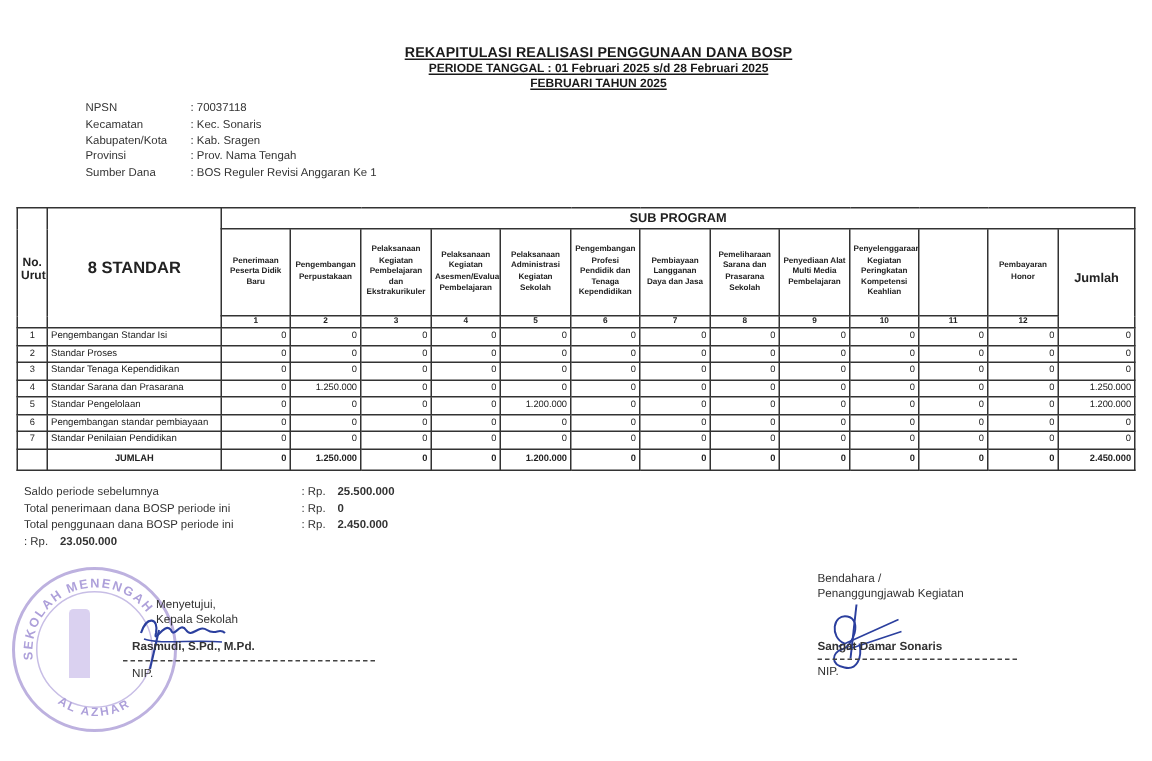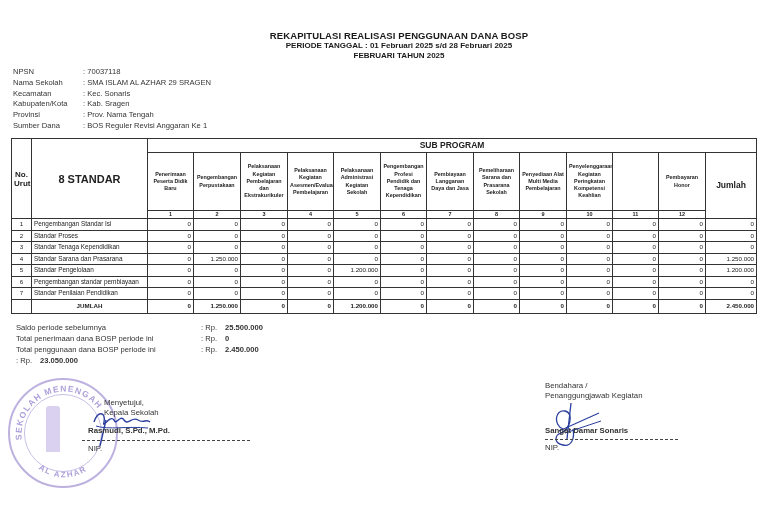--- a/index.html
+++ b/index.html
@@ -1,25 +1,25 @@
 <!DOCTYPE html>
 <html><head>
 <meta charset="utf-8">
 <style>
   * { box-sizing: border-box; margin: 0; padding: 0; }
   html, body { width: 768px; height: 507px; background: #ffffff; overflow: hidden; }
   body { position: relative; font-family: "Liberation Sans", sans-serif; color: #1a1a1a; }
 
-  .title-block { position: absolute; left: 0; top: 30px; width: 768px; text-align: center; }
+  .title-block { position: absolute; left: 0; top: 30px; width: 768px; text-align: center; text-decoration: underline; }
   .title-block .t1 { font-size: 9.5px; font-weight: bold; letter-spacing: 0.1px; line-height: 11px; margin-left: 30px; }
   .title-block .t2 { font-size: 8px; font-weight: bold; line-height: 10px; margin-left: 30px; }
 
   .info { position: absolute; left: 13px; top: 67px; font-size: 7.6px; color: #333; }
   .info .row { display: flex; height: 10.8px; line-height: 10.8px; }
-  .info .lbl { width: 70px; }
+  .info .lbl { width: 70px; margin-left: 44px; }
   .info .val { }
 
   table.rekap { position: absolute; left: 11px; top: 138px; border-collapse: collapse; width: 746px; table-layout: fixed; font-size: 6.2px; color: #222; }
   table.rekap td, table.rekap th { border: 1px solid #333; padding: 0 2px; overflow: hidden; }
   table.rekap th { font-weight: bold; text-align: center; vertical-align: middle; line-height: 7.2px; font-size: 5.4px; }
   table.rekap th.big { font-size: 11px; line-height: 12px; }
   table.rekap th.no { font-size: 8px; line-height: 9px; }
   table.rekap th.sub { font-size: 8.5px; height: 14px; }
   table.rekap th.jml { font-size: 8.5px; }
   table.rekap tr.hdr2 th { height: 58px; }
@@ -61,24 +61,20 @@
 <div class="title-block">
   <div class="t1">REKAPITULASI REALISASI PENGGUNAAN DANA BOSP</div>
   <div class="t2">PERIODE TANGGAL : 01 Februari 2025 s/d 28 Februari 2025</div>
   <div class="t2">FEBRUARI TAHUN 2025</div>
 </div>
 
 <div class="info">
   <div class="row">
       <span class="lbl">NPSN</span>
       <span class="val">: 70037118</span>
-    </div>
-  <div class="row">
-      <span class="lbl">Nama Sekolah</span>
-      <span class="val">: SMA ISLAM AL AZHAR 29 SRAGEN</span>
     </div>
   <div class="row">
       <span class="lbl">Kecamatan</span>
       <span class="val">: Kec. Sonaris</span>
     </div>
   <div class="row">
       <span class="lbl">Kabupaten/Kota</span>
       <span class="val">: Kab. Sragen</span>
     </div>
   <div class="row">

